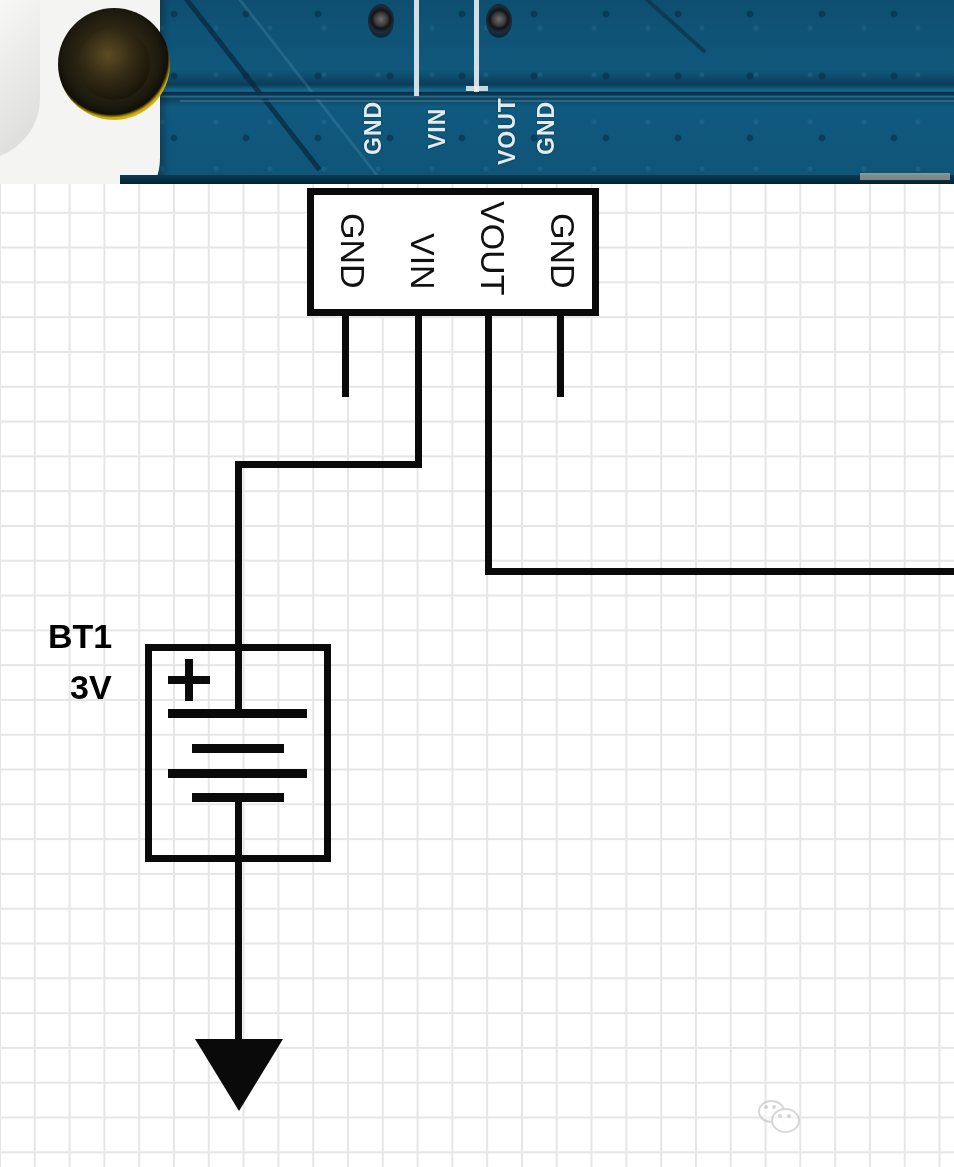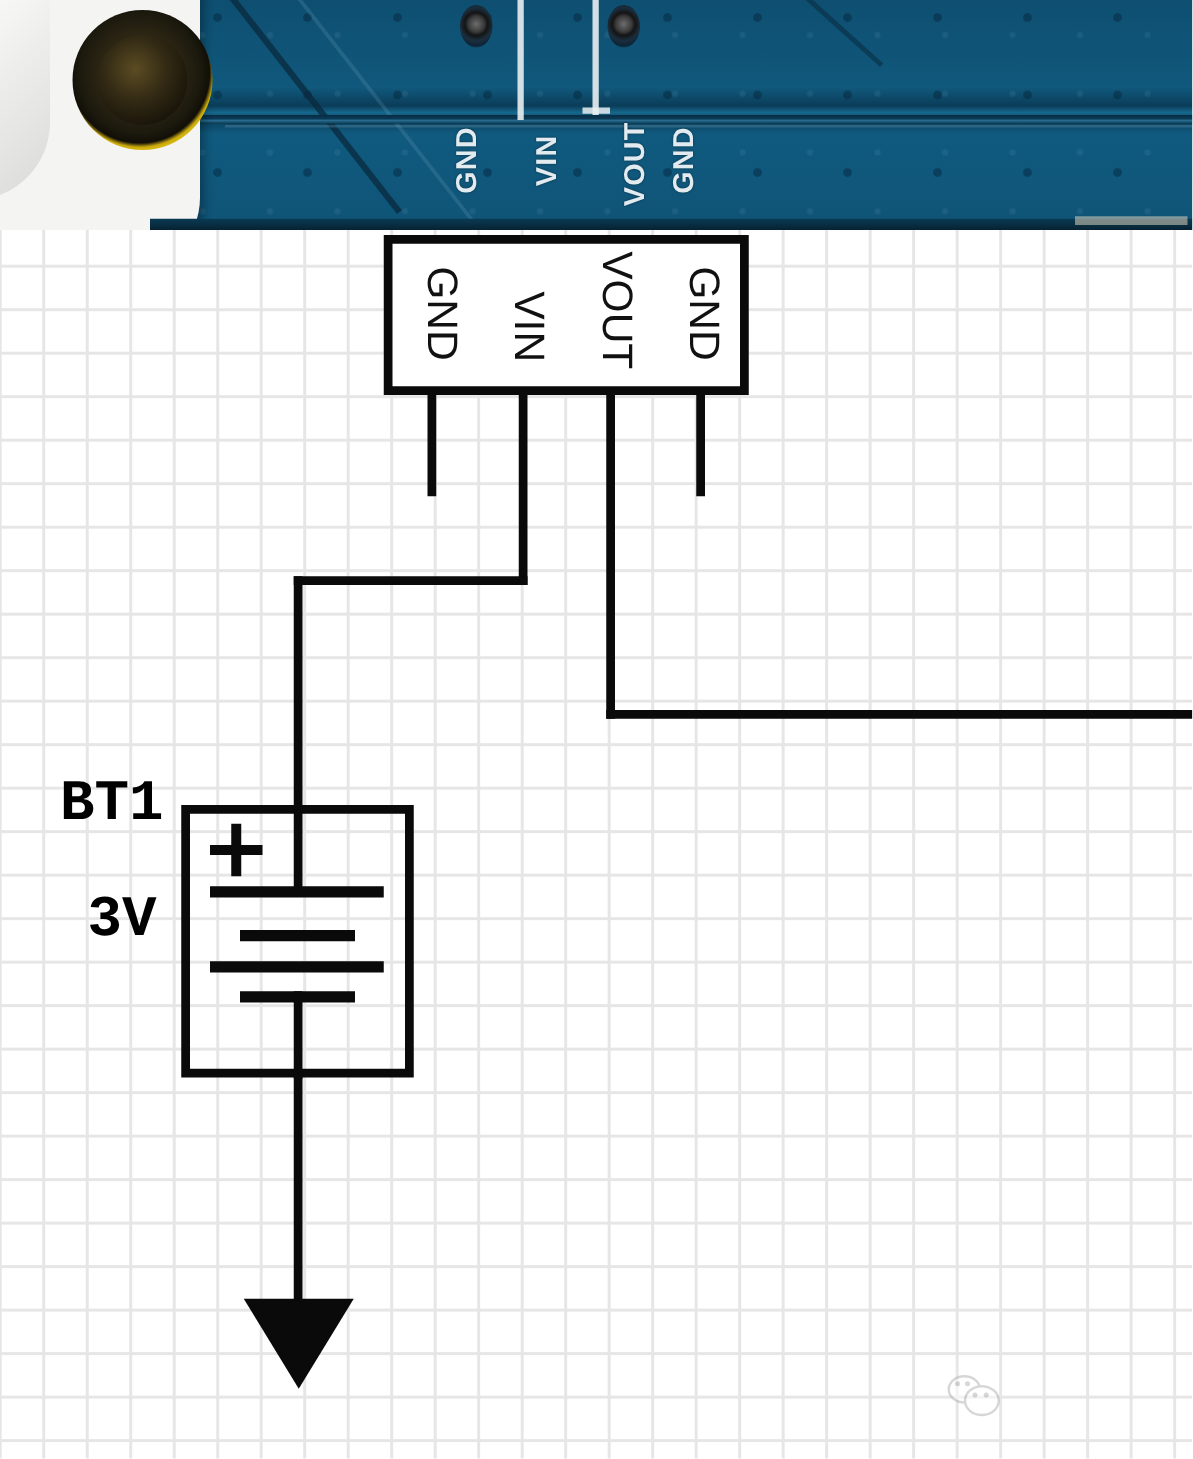--- a/index.html
+++ b/index.html
@@ -170,23 +170,23 @@
     border:7px solid #0a0a0a;
     background:transparent;
     box-sizing:border-box;
   }
   .plate{position:absolute;background:#0a0a0a;height:9px;}
   .plus-h{position:absolute;background:#0a0a0a;width:42px;height:8px;}
   .plus-v{position:absolute;background:#0a0a0a;width:8px;height:42px;}
 
   .lbl{
     position:absolute;
-    font-family:Liberation Mono, monospace;
+    font-family:Liberation Sans, sans-serif;
     font-weight:700;
-    font-size:46px;
+    font-size:34px;
     color:#000000;
     white-space:nowrap;
   }
 
   
   #gnd-tri{
     position:absolute;left:195px;top:1039px;
     width:0;height:0;
     border-left:44px solid transparent;
     border-right:44px solid transparent;
@@ -277,21 +277,21 @@
   <div class="plate" style="left:168px;top:769px;width:139px;"></div>
   <div class="plate" style="left:192px;top:793px;width:92px;"></div>
 
   <div class="plus-h" style="left:168px;top:676px;"></div>
   <div class="plus-v" style="left:185px;top:659px;"></div>
 
   <div class="ink vw" style="left:235px;top:644px;height:70px;"></div>
   <div class="ink vw" style="left:235px;top:793px;height:70px;"></div>
 
   <div class="lbl" style="left:48px;top:617px;">BT1</div>
-  <div class="lbl" style="left:70px;top:668px;margin-top:42px;">3V</div>
+  <div class="lbl" style="left:70px;top:668px;">3V</div>
 
   <div class="ink vw" style="left:235px;top:860px;height:182px;"></div>
   <div id="gnd-tri"></div>
 
   <div id="watermark">
     <div id="wm-logo">
       <div class="wm-bub" style="left:0px;top:2px;width:23px;height:19px;"></div>
       <div class="wm-dot" style="left:6px;top:7px;"></div>
       <div class="wm-dot" style="left:14px;top:7px;"></div>
       <div class="wm-bub" style="left:13px;top:10px;width:25px;height:21px;"></div>

